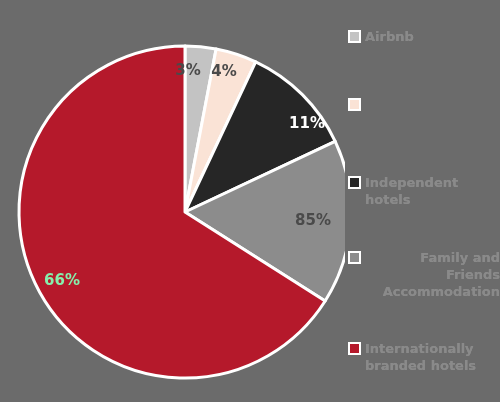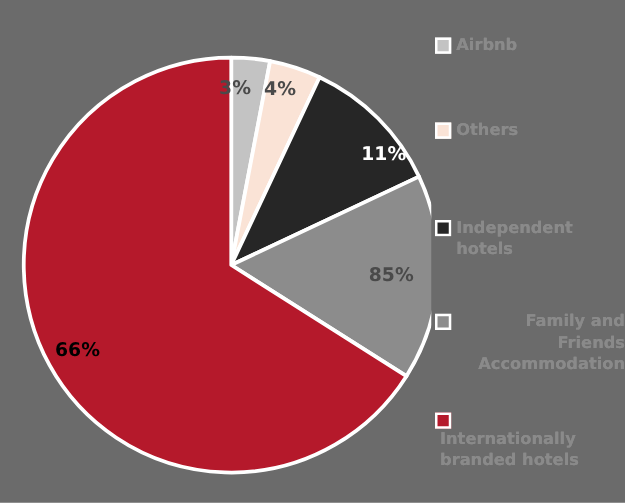--- a/index.html
+++ b/index.html
@@ -94,40 +94,39 @@
           <path d="M 185 212 L 325.16 300.95 A 166 166 0 1 1 185.00 46.00 Z" fill="#b5192b" stroke="#ffffff" stroke-width="3" stroke-linejoin="round">
             <title>Internationally branded hotels 66%</title>
           </path>
         </g>
     </svg>
     <div id="slice-labels">
         <div class="slice-label" style="left: 188px; top: 70px; color: rgb(74, 74, 74);">3%</div>
         <div class="slice-label" style="left: 224px; top: 71px; color: rgb(74, 74, 74);">4%</div>
         <div class="slice-label" style="left: 279px; top: 123px; color: rgb(255, 255, 255); margin-left: 28px;">11%</div>
         <div class="slice-label" style="left: 313px; top: 220px; color: rgb(74, 74, 74);">85%</div>
-        <div class="slice-label" style="left: 62px; top: 280px; color: #000000;">66%</div>
+        <div class="slice-label" style="left: 62px; top: 280px; color: #86efac;">66%</div>
       </div>
   </div>
 
   <div id="legend">
       <div class="legend-item" style="top: 28px;">
         <span class="swatch" style="background: rgb(195, 195, 195);"></span>
         <span class="legend-label">Airbnb</span>
       </div>
       <div class="legend-item" style="top: 96px;">
         <span class="swatch" style="background: rgb(250, 227, 214);"></span>
-        <span class="legend-label">Others</span>
       </div>
       <div class="legend-item" style="top: 174px;">
         <span class="swatch" style="background: rgb(38, 38, 38);"></span>
         <span class="legend-label">Independent hotels</span>
       </div>
       <div class="legend-item" style="top: 249px; text-align: right;">
         <span class="swatch" style="background: rgb(140, 140, 140);"></span>
         <span class="legend-label">Family and Friends Accommodation</span>
       </div>
-      <div class="legend-item" style="top: 328px; flex-direction: column;">
+      <div class="legend-item" style="top: 340px;">
         <span class="swatch" style="background: rgb(181, 25, 43);"></span>
         <span class="legend-label">Internationally branded hotels</span>
       </div>
     </div>
 
 </div>
 
 </body></html>

